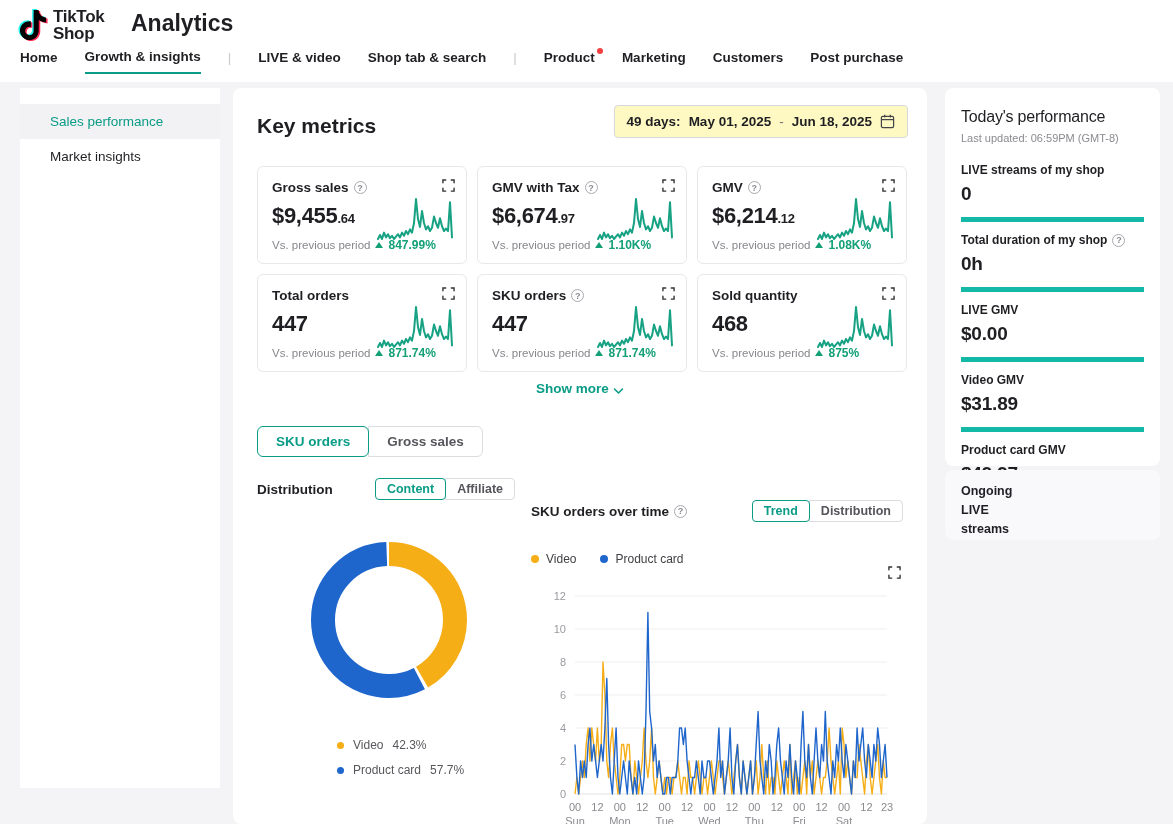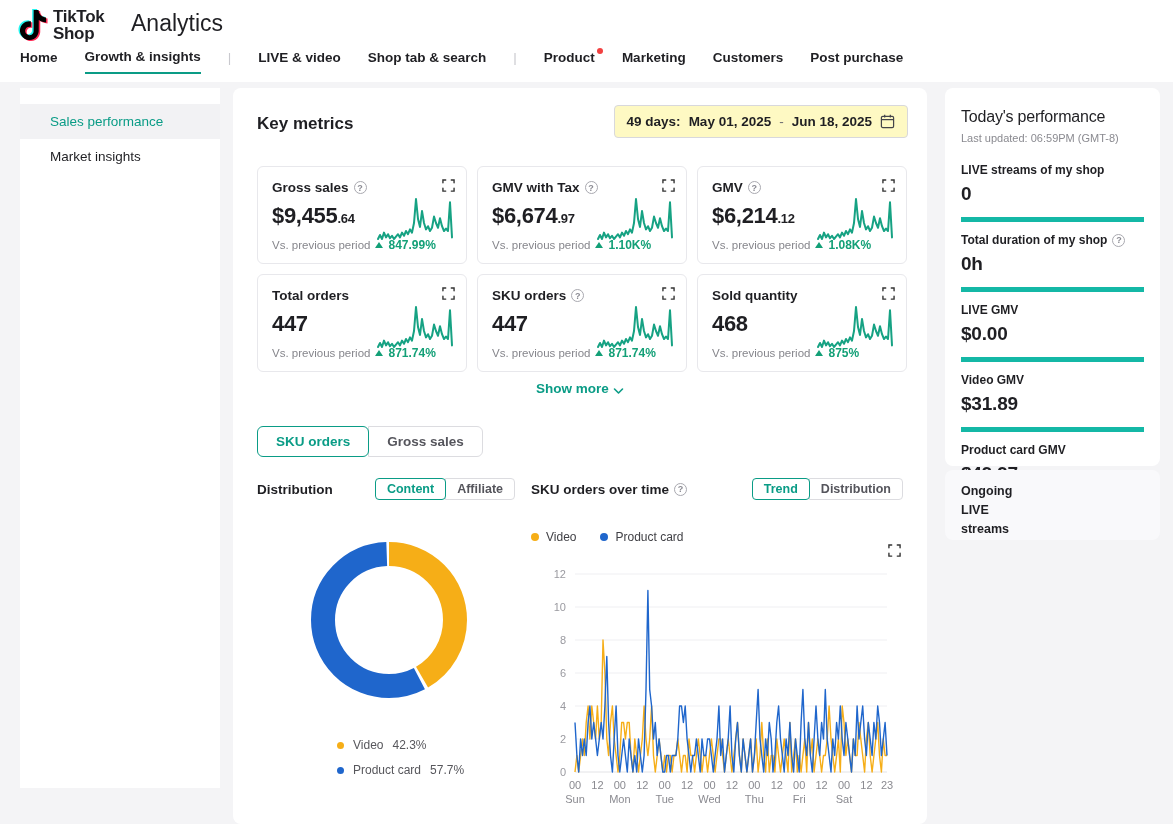--- a/index.html
+++ b/index.html
@@ -5,34 +5,34 @@
   * { margin:0; padding:0; box-sizing:border-box; }
   html,body { width:1173px; height:824px; }
   body {
     position:relative; background:#f4f4f6; overflow:hidden;
     font-family:"Liberation Sans", sans-serif; color:#1f1f23;
   }
   
   .app-header { position:absolute; top:0; left:0; right:0; height:82px; background:#fff; }
   .logo { position:absolute; left:18px; top:8px; display:flex; align-items:center; gap:5px; }
   .logo-text span { display:block; font-size:17px; font-weight:800; line-height:17px; letter-spacing:-0.3px; }
-  .page-title { position:absolute; left:131px; top:10px; font-size:23px; font-weight:400; }
+  .page-title { position:absolute; left:131px; top:10px; font-size:23px; font-weight:700; }
   .primary-nav { position:absolute; left:20px; top:49px; display:flex; align-items:center; gap:27px;
     font-size:13.5px; font-weight:700; }
   .nav-item { position:relative; padding-bottom:8px; cursor:pointer; color:#1f1f23; }
   .nav-item.active { border-bottom:2px solid #0a9c86; }
   .nav-divider { color:#c9c9ce; font-weight:400; padding-bottom:8px; }
   .nav-dot { position:absolute; top:-2px; right:-8px; width:6px; height:6px; border-radius:50%; background:#f24141; }
   
   .sidebar { position:absolute; left:20px; top:88px; width:200px; height:700px; background:#fff; padding-top:16px; }
   .side-item { padding:10px 10px 10px 30px; font-size:13.5px; cursor:pointer; }
   .side-item.active { background:#f2f2f4; color:#0a9c86; }
   
   .main { position:absolute; left:233px; top:88px; width:694px; height:736px; background:#fff; border-radius:8px; }
-  .key-metrics-title { position:absolute; left:24px; top:26px; font-size:17px; font-weight:700; }
+  .key-metrics-title { position:absolute; left:24px; top:26px; font-size:21px; font-weight:700; }
   .datepicker { position:absolute; right:19px; top:17px; height:33px; border:1px solid #d8d8dc; border-radius:4px;
     display:flex; align-items:center; gap:8px; padding:0 12px; font-size:13.5px; font-weight:600; background:#fef9c3; cursor:pointer; }
   .datepicker .sep { color:#6a6a70; font-weight:400; }
   .metric-grid { position:absolute; left:24px; top:78px; width:650px; display:grid;
     grid-template-columns:repeat(3,1fr); gap:10px; }
   .metric-card { height:98px; border:1px solid #e8e8ec; border-radius:6px; position:relative; padding:13px 14px; background:#fff; }
   .mc-head { display:flex; align-items:center; gap:5px; font-size:13.5px; font-weight:700; }
   .mc-value { margin-top:8px; font-size:22px; font-weight:700; letter-spacing:-0.3px; }
   .mc-dec { font-size:13px; font-weight:700; }
   .mc-vs { position:absolute; left:14px; bottom:11px; display:flex; align-items:center; gap:5px;
@@ -59,21 +59,21 @@
   .main-tabs { position:absolute; left:24px; top:338px; }
   
   .dist-col { position:absolute; left:24px; top:390px; width:258px; }
   .dist-head { display:flex; align-items:center; justify-content:space-between; }
   .sec-title { font-size:13.5px; font-weight:700; display:flex; align-items:center; gap:5px; }
   .donut-wrap { margin:36px 0 0 48px; }
   .donut-legend { margin:34px 0 0 80px; }
   .dl-row { display:flex; align-items:center; gap:9px; font-size:12px; color:#57575c; margin-top:11px; }
   .dot { width:7px; height:7px; border-radius:50%; flex:none; }
   .chart-col { position:absolute; left:298px; top:390px; width:372px; }
-  .chart-head { display:flex; align-items:center; justify-content:space-between; }
+  .chart-head { display:flex; align-items:center; justify-content:space-between;margin-top:22px; }
   .chart-legend { margin-top:30px; display:flex; align-items:center; gap:24px; font-size:12px; color:#414146; position:relative; }
   .chart-legend .dot { width:8px; height:8px; }
   .lg-item { display:flex; align-items:center; gap:7px; }
   .chart-expand { position:absolute; right:2px; top:14px; cursor:pointer; line-height:0; }
   .line-chart { margin-top:16px; }
   
   .today { position:absolute; left:945px; top:88px; width:215px; height:378px; background:#fff; border-radius:8px;
     padding:20px 16px 0 16px; }
   .today-title { font-size:16px; font-weight:400; letter-spacing:-0.2px; }
   .today-updated { font-size:11px; color:#8a8a90; margin-top:6px; }

